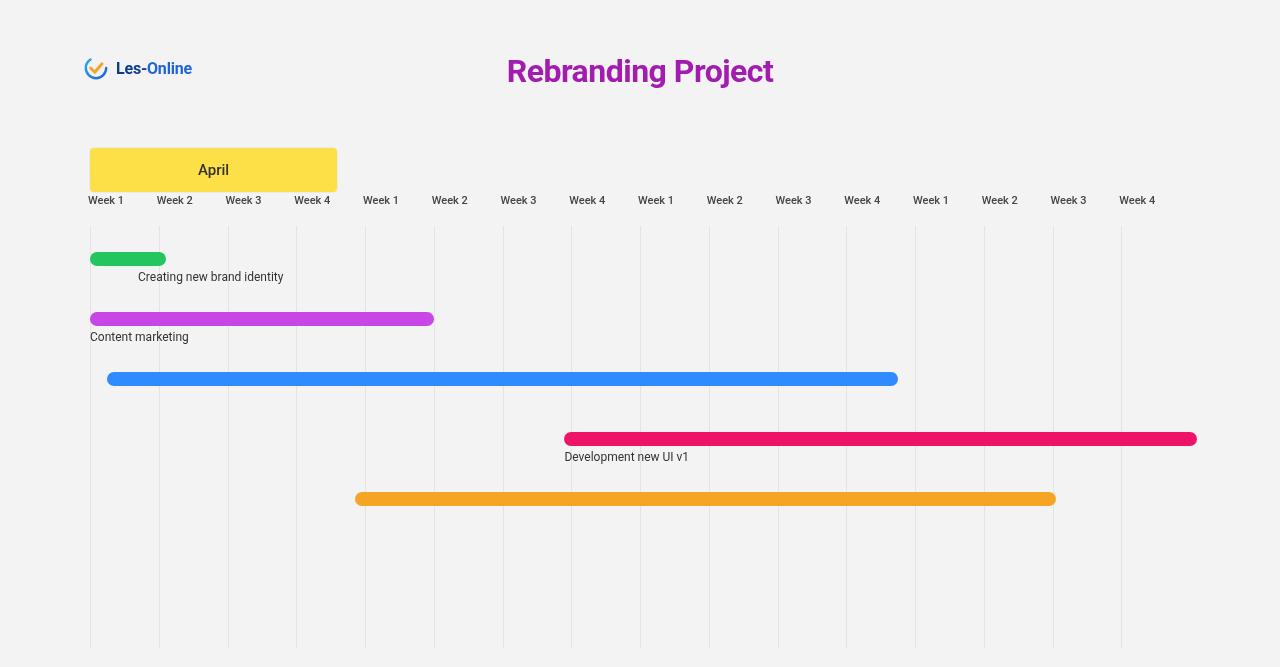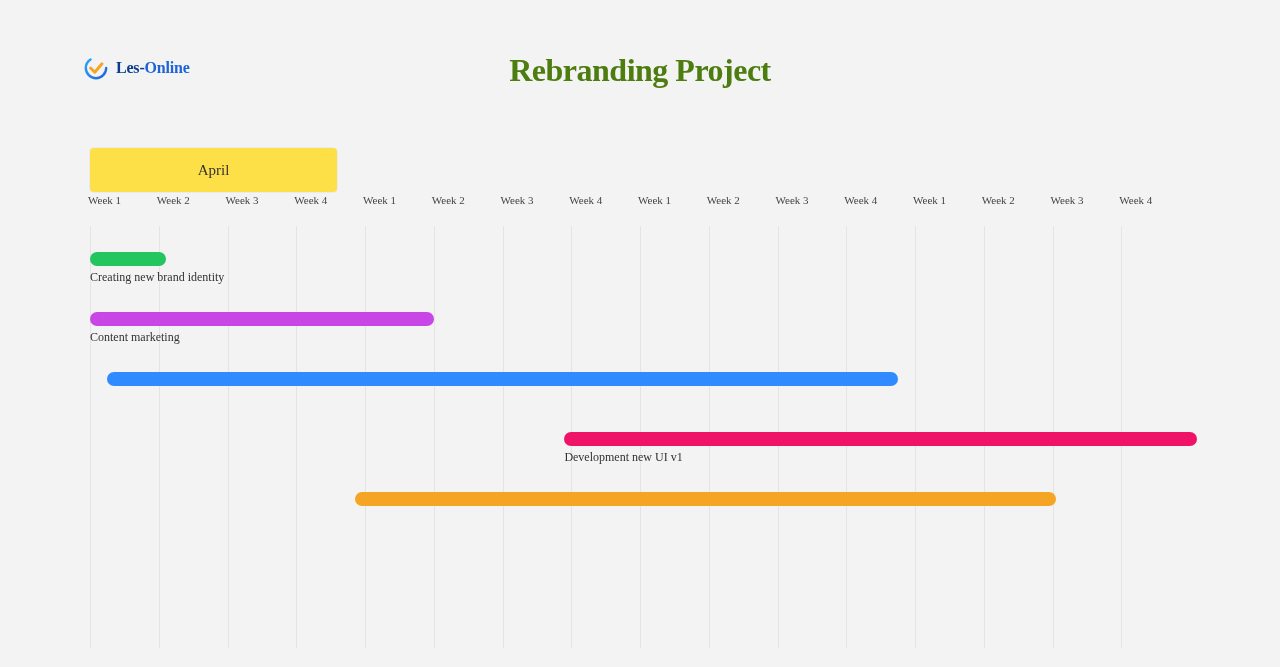--- a/index.html
+++ b/index.html
@@ -9,21 +9,20 @@
       background: #f3f3f3;
       width: 1280px;
       height: 667px;
       overflow: hidden;
       position: relative;
     }
     .canvas {
       position: relative;
       width: 1280px;
       height: 501px;
-      font-family: Liberation Serif, serif;
     }
     .brand {
       position: absolute;
       left: 84px;
       top: 56px;
       display: flex;
       align-items: center;
       gap: 8px;
     }
     .brand .logo {
@@ -38,21 +37,21 @@
     .brand .name .les { color: #0a3c8d; }
     .brand .name .online { color: #1f63d6; }
     .title {
       position: absolute;
       left: 0;
       top: 52px;
       width: 1280px;
       text-align: center;
       font-size: 32px;
       font-weight: 700;
-      color: #4d7c0f;
+      color: #a21caf;
       letter-spacing: -0.5px;
     }
     .gantt {
       position: absolute;
       left: 90px;
       top: 148px;
       width: 1100px; 
     }
     .months-row {
       position: relative;
@@ -172,21 +171,21 @@
         <div class="vline" style="left: 481.25px;"></div>
         <div class="vline" style="left: 550px;"></div>
         <div class="vline" style="left: 618.75px;"></div>
         <div class="vline" style="left: 687.5px;"></div>
         <div class="vline" style="left: 756.25px;"></div>
         <div class="vline" style="left: 825px;"></div>
         <div class="vline" style="left: 893.75px;"></div>
         <div class="vline" style="left: 962.5px;"></div>
         <div class="vline" style="left: 1031.25px;"></div>
         <div class="task-band" style="left: 0px; top: 24px; width: 75.625px; background: rgb(34, 197, 94);"></div>
-        <div class="task-label" style="left: 0px; top: 42px;">Creating new brand identity</div>
+        <div class="task-label" style="left: 0px; top: 42px; padding-left: 48px;">Creating new brand identity</div>
         <div class="task-band" style="left: 0px; top: 84px; width: 343.75px; background: rgb(201, 70, 230);"></div>
         <div class="task-label" style="left: 0px; top: 102px;">Content marketing</div>
         <div class="task-band" style="left: 17.1875px; top: 144px; width: 790.625px; background: rgb(47, 139, 255);"></div>
         <div class="task-band" style="left: 474.375px; top: 204px; width: 632.5px; background: rgb(239, 19, 104);"></div>
         <div class="task-label" style="left: 474.375px; top: 222px;">Development new UI v1</div>
         <div class="task-band" style="left: 264.688px; top: 264px; width: 701.25px; background: rgb(245, 165, 36);"></div>
       </div>
   </div>
 
 </div>

